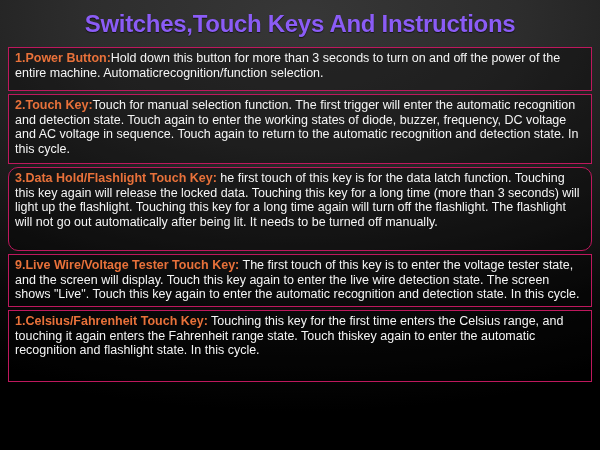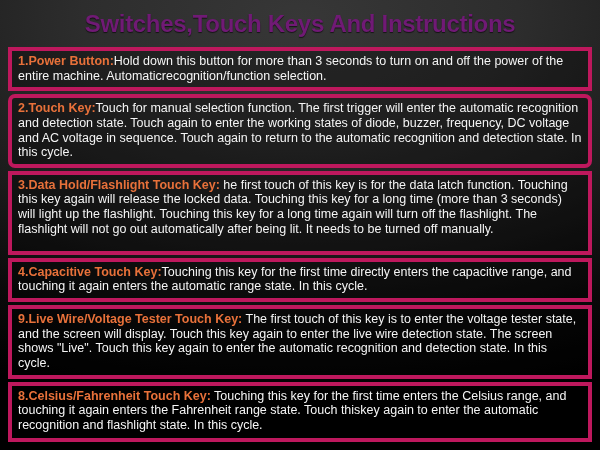--- a/index.html
+++ b/index.html
@@ -18,64 +18,63 @@
     box-sizing: border-box;
     padding: 6px 8px 6px 8px;
     display: flex;
     flex-direction: column;
   }
   .title {
     text-align: center;
     font-size: 24px;
     font-weight: 700;
     letter-spacing: -0.3px;
-    color: #701a75;
+    color: #8b5cf6;
     padding: 4px 0 9px 0;
     flex: 0 0 auto;
     text-shadow: 0 1px 1px rgba(0,0,0,0.6);
   }
   .boxes {
     display: flex;
     flex-direction: column;
     gap: 3px;
     flex: 1 1 auto;
   }
   .box {
     box-sizing: border-box;
-    border: 4px solid #be185d;
+    border: 1px solid #be185d;
     background: rgba(0,0,0,0.30);
     padding: 3px 6px 4px 6px;
     color: #f5f5f5;
     font-size: 12.5px;
     line-height: 1.17;
     font-weight: 400;
   }
   .box .label {
     color: #e8713a;
     font-weight: 700;
   }
   .box:nth-child(1) { min-height: 44px; }
-  .box:nth-child(2) { min-height: 70px; border-radius: 7px; }
-  .box:nth-child(3) { min-height: 84px; }
+  .box:nth-child(2) { min-height: 70px; }
+  .box:nth-child(3) { min-height: 84px; border-radius: 10px; }
   .box:nth-child(4) { min-height: 44px; }
   .box:nth-child(5) { min-height: 72px; }
   .box:nth-child(6) { min-height: 60px; }
 </style>
 </head>
 <body>
 
 <div class="page">
   <div class="title">Switches,Touch Keys And Instructions</div>
 
   <div class="boxes">
     <div class="box"><span class="label">1.Power Button:</span><span>Hold down this button for more than 3 seconds to turn on and off the power of the entire machine. Automaticrecognition/function selection.</span></div>
 
     <div class="box"><span class="label">2.Touch Key:</span><span>Touch for manual selection function. The first trigger will enter the automatic recognition and detection state. Touch again to enter the working states of diode, buzzer, frequency, DC voltage and AC voltage in sequence. Touch again to return to the automatic recognition and detection state. In this cycle.</span></div>
 
     <div class="box"><span class="label">3.Data Hold/Flashlight Touch Key:</span><span> he first touch of this key is for the data latch function. Touching this key again will release the locked data. Touching this key for a long time (more than 3 seconds) will light up the flashlight. Touching this key for a long time again will turn off the flashlight. The flashlight will not go out automatically after being lit. It needs to be turned off manually.</span></div>
 
-    <div class="box"><span class="label">4.Capacitive Touch Key:</span><span>Touching this key for the first time directly enters the capacitive range, and touching it again enters the automatic range state. In this cycle.</span></div>
 
     <div class="box"><span class="label">9.Live Wire/Voltage Tester Touch Key:</span><span> The first touch of this key is to enter the voltage tester state, and the screen will display. Touch this key again to enter the live wire detection state. The screen shows "Live". Touch this key again to enter the automatic recognition and detection state. In this cycle.</span></div>
 
-    <div class="box"><span class="label">8.Celsius/Fahrenheit Touch Key:</span><span> Touching this key for the first time enters the Celsius range, and touching it again enters the Fahrenheit range state. Touch thiskey again to enter the automatic recognition and flashlight state. In this cycle.</span></div>
+    <div class="box"><span class="label">1.Celsius/Fahrenheit Touch Key:</span><span> Touching this key for the first time enters the Celsius range, and touching it again enters the Fahrenheit range state. Touch thiskey again to enter the automatic recognition and flashlight state. In this cycle.</span></div>
   </div>
 </div>
 
 </body></html>

